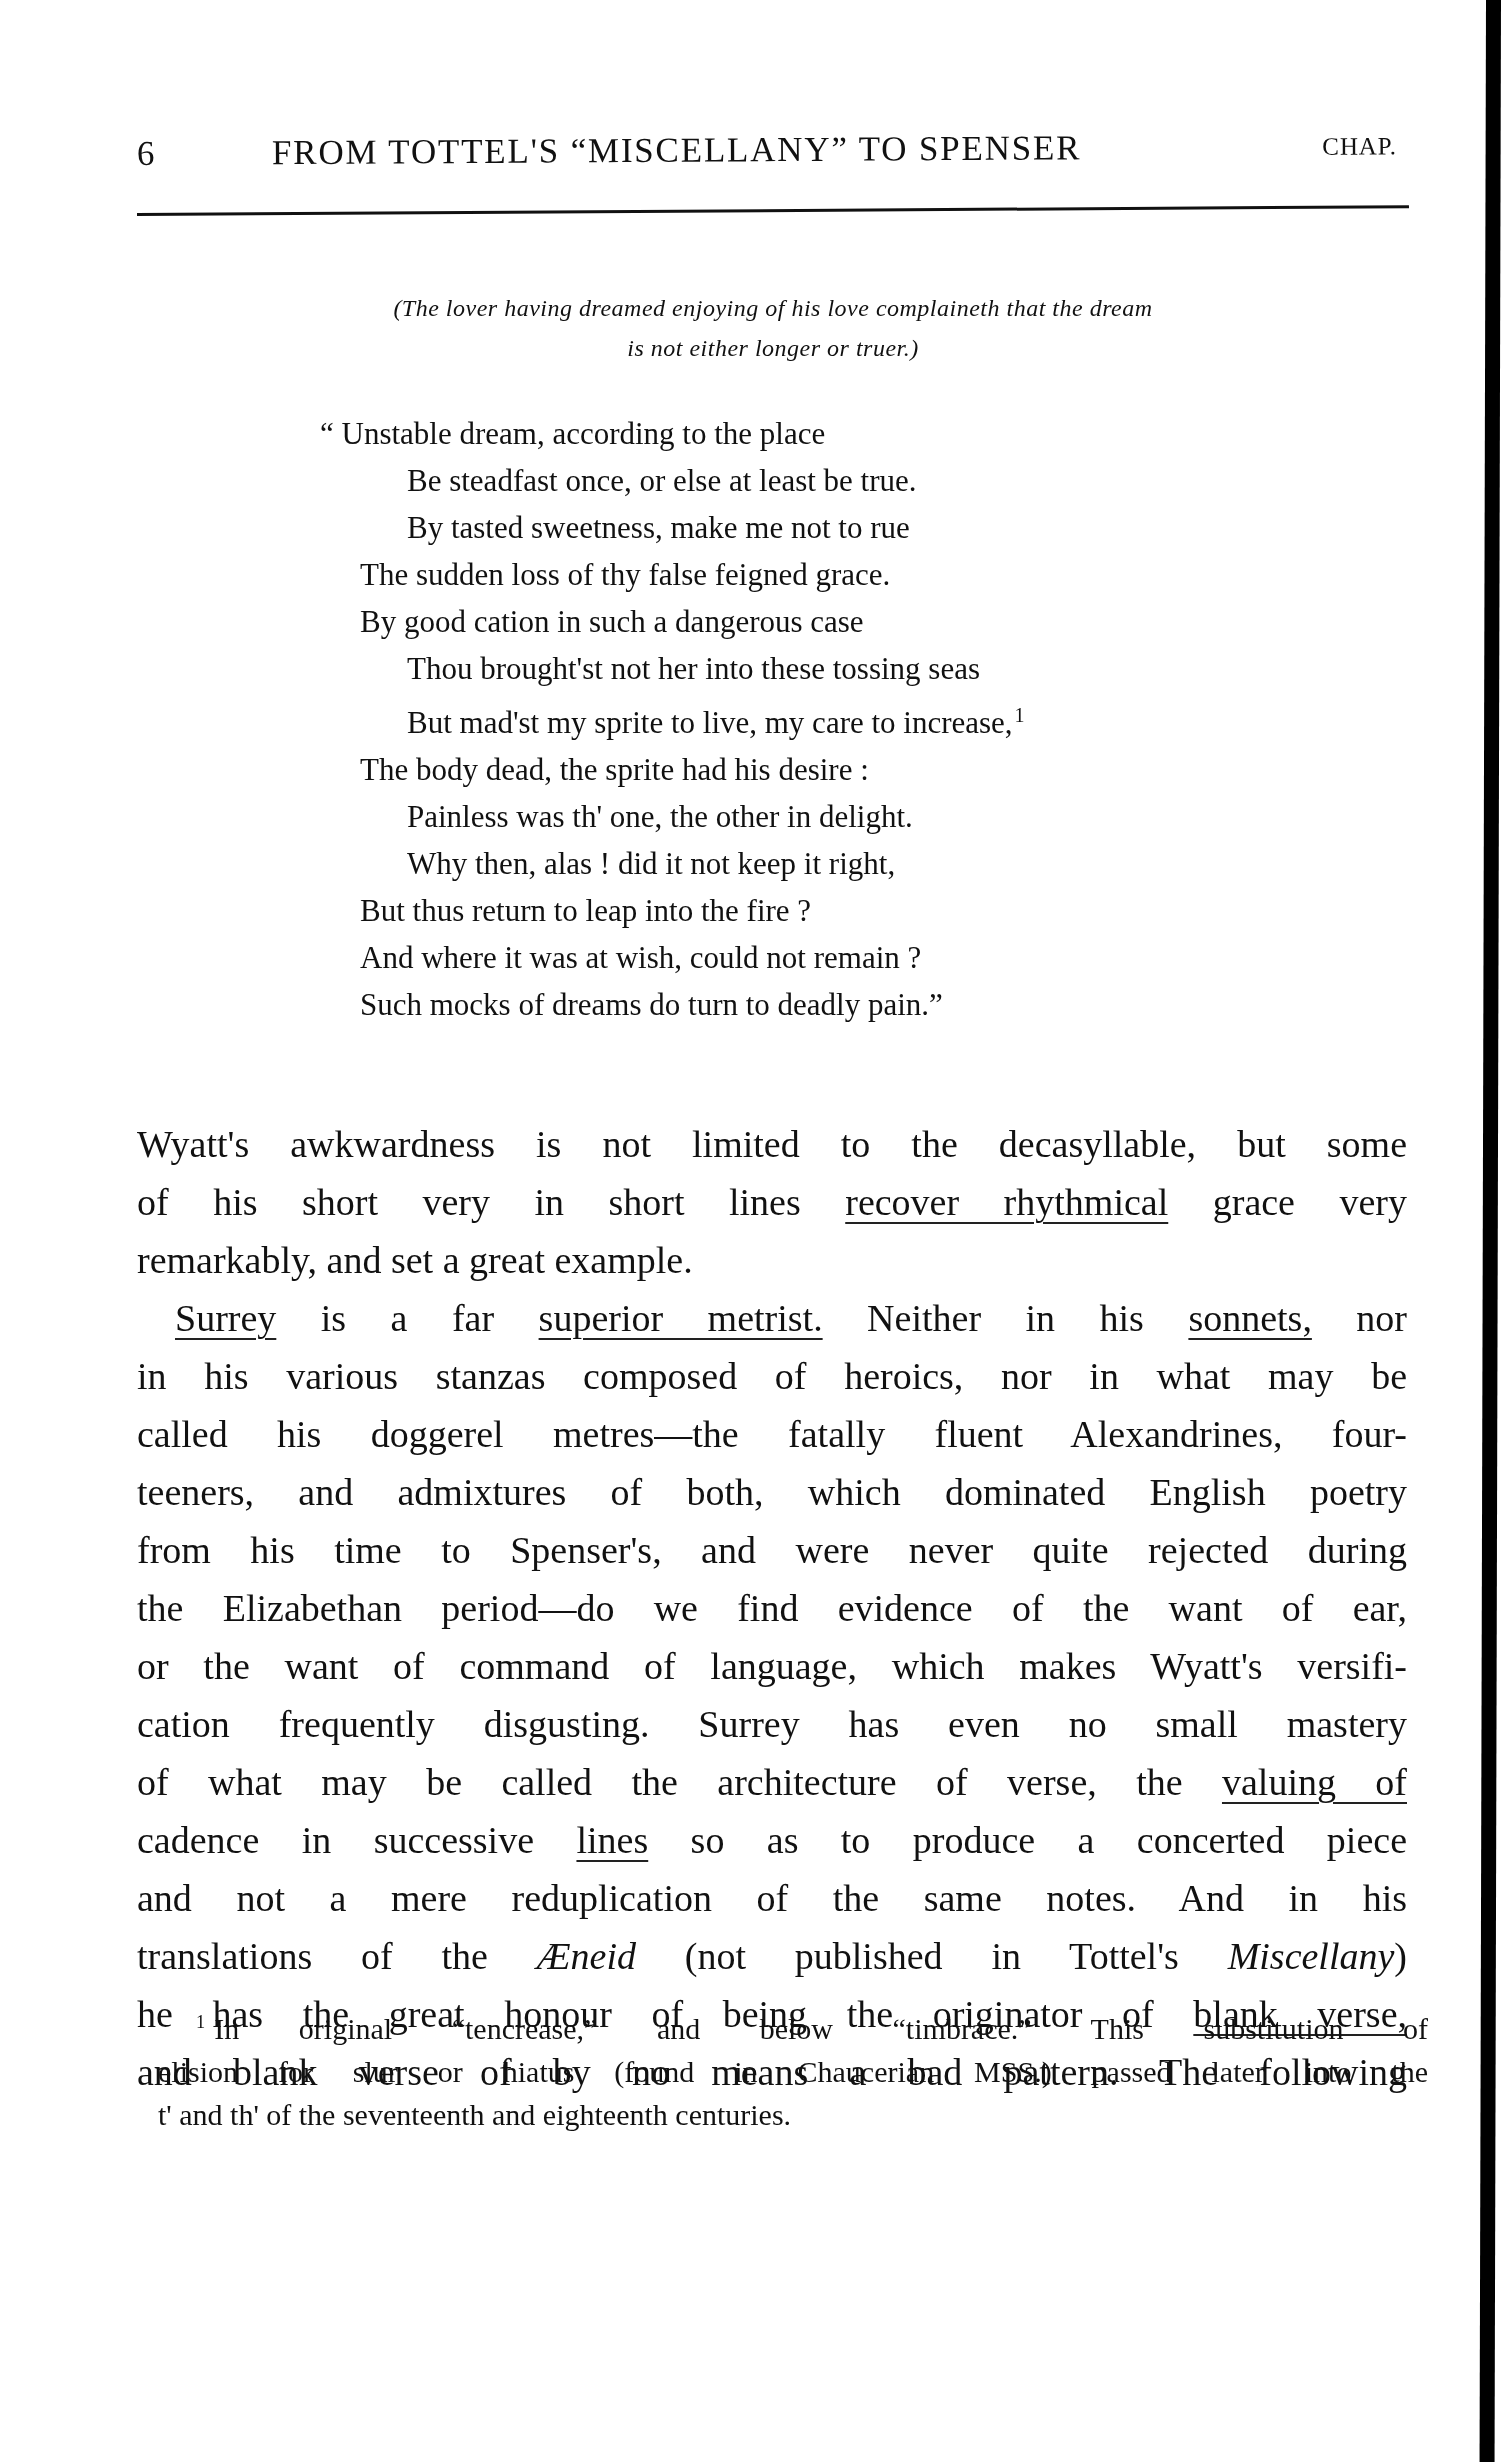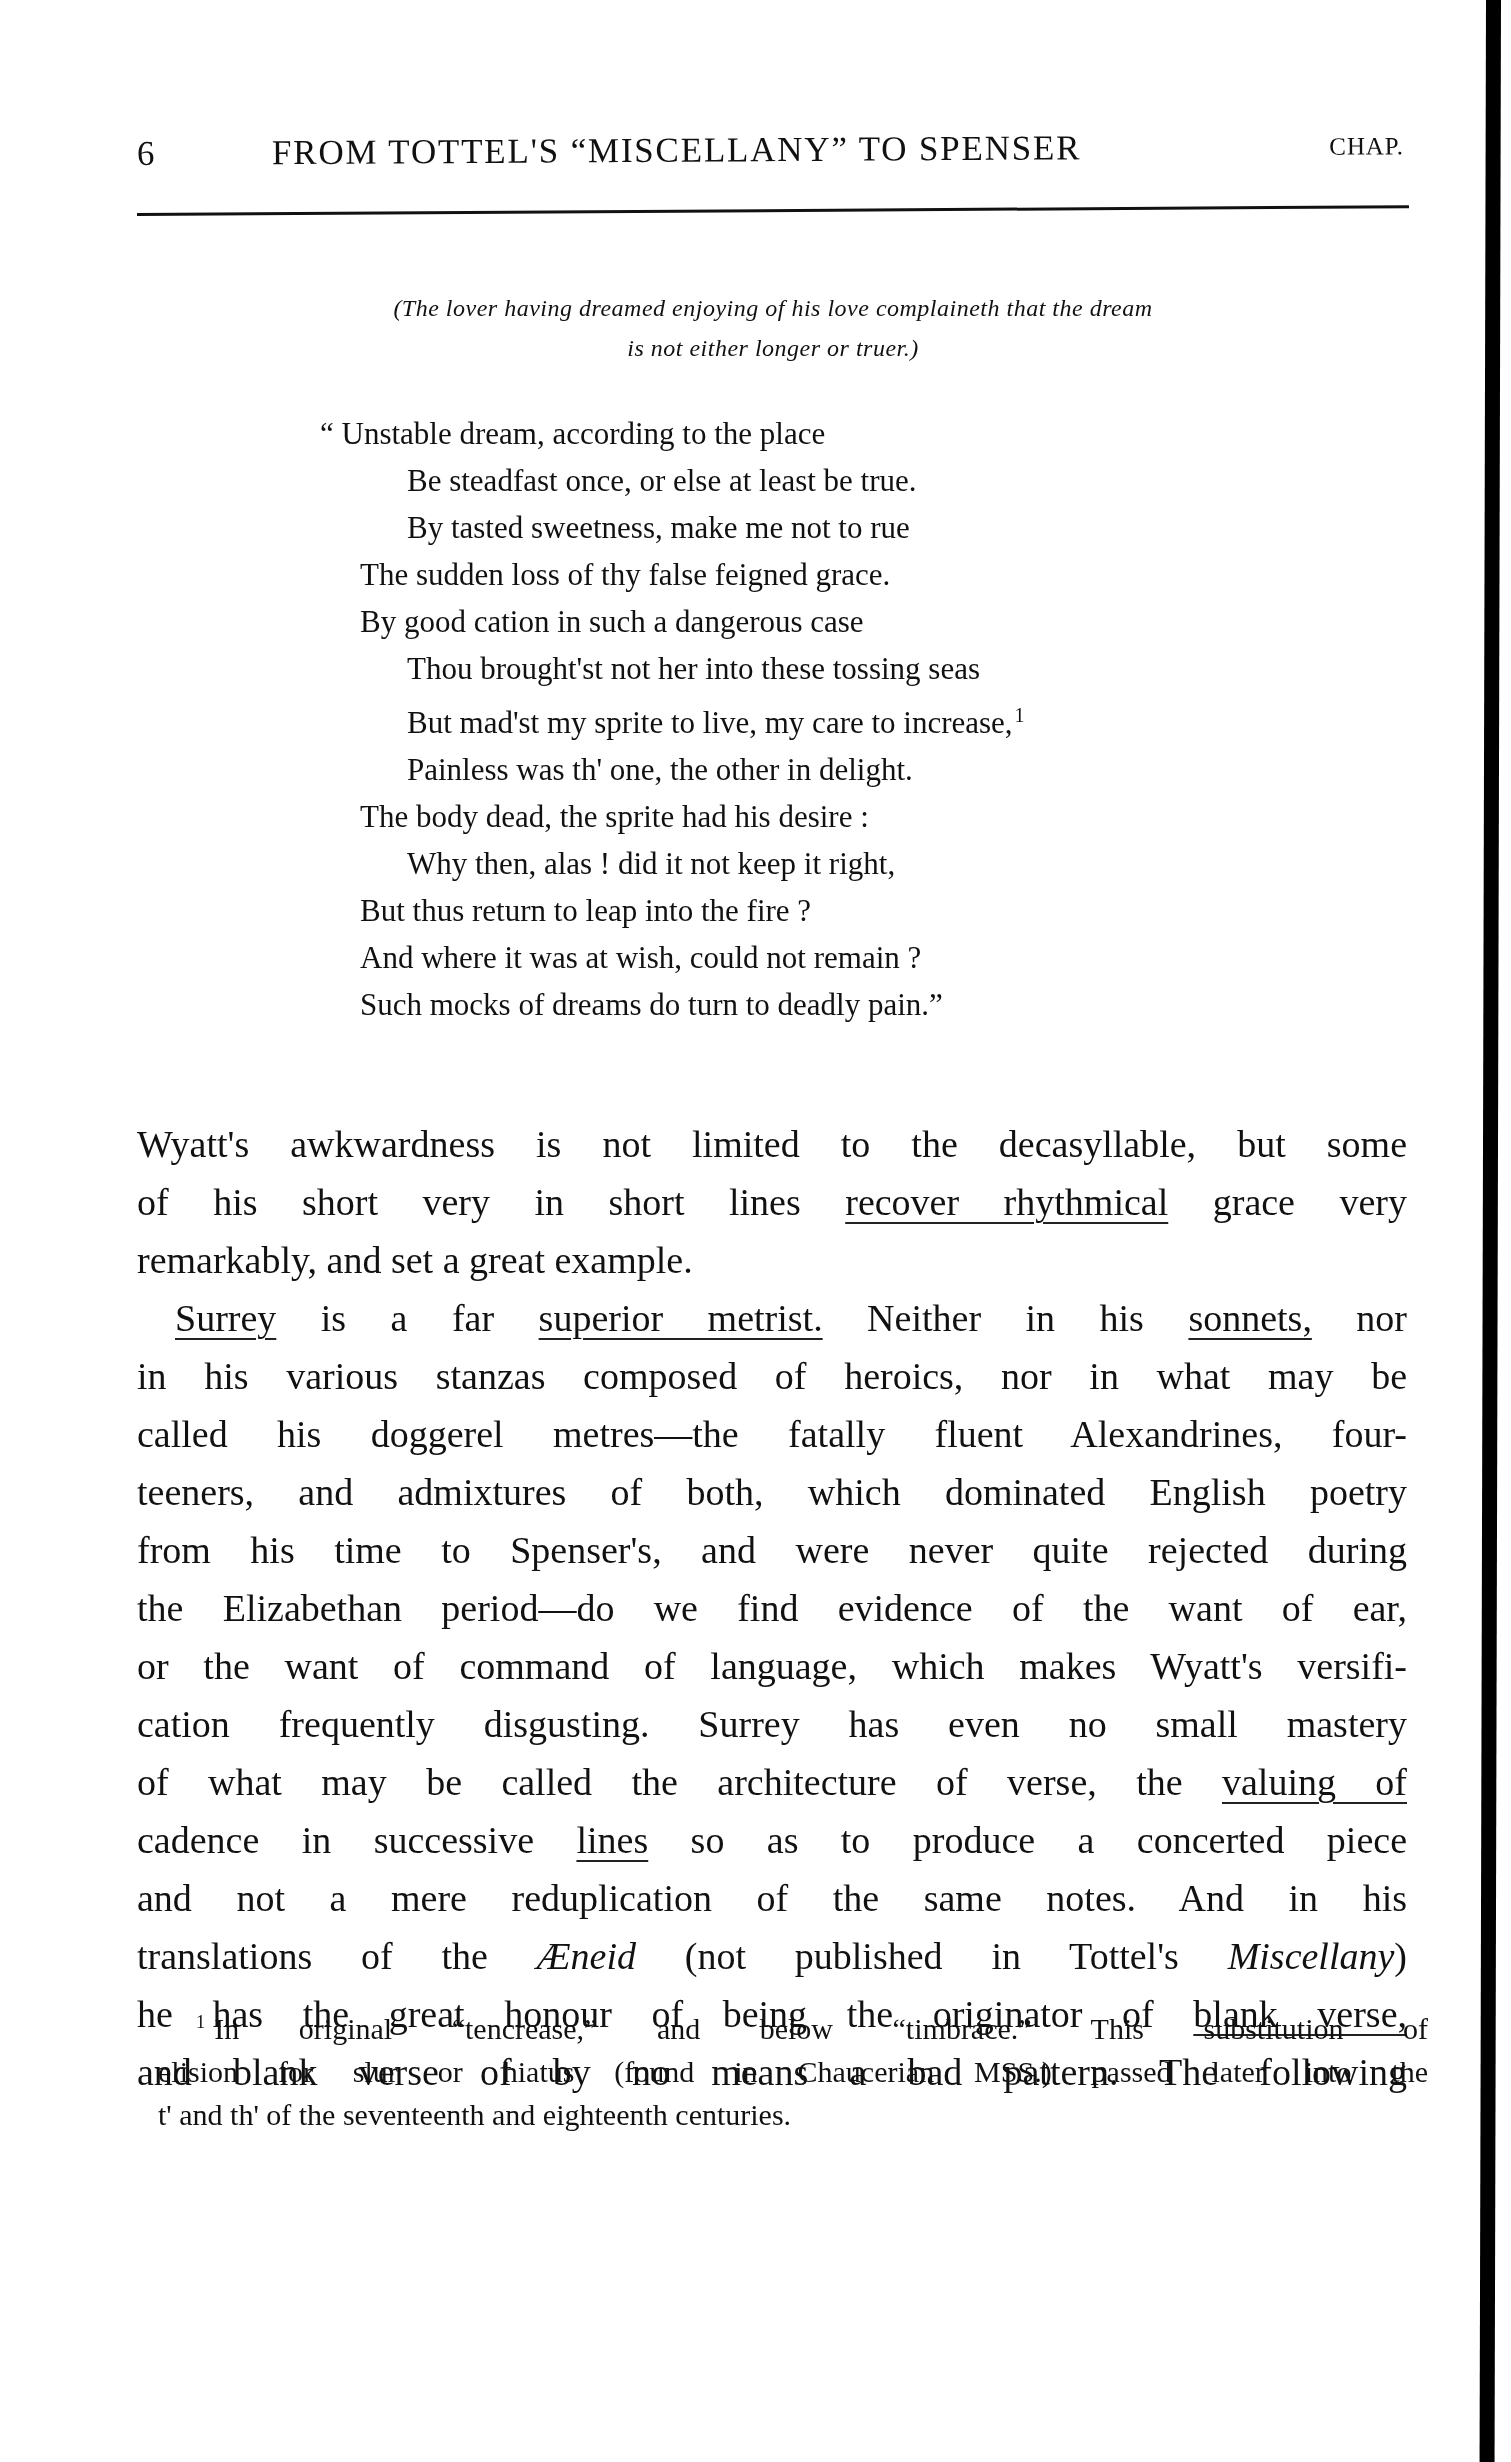--- a/index.html
+++ b/index.html
@@ -5,21 +5,21 @@
   html, body { margin: 0; padding: 0; background: #ffffff; }
   body { width: 1512px; height: 2462px; position: relative; overflow: hidden;
          font-family: "Liberation Serif", "DejaVu Serif", serif; color: #111; }
   .page { position: absolute; left: 0; top: 0; width: 1512px; height: 2462px; }
   .edge { position: absolute; right: 11px; top: 0; width: 14.6px; height: 2462px;
           background: #000; transform: skewX(-0.15deg); transform-origin: top; }
   .header { position: absolute; left: 137px; top: 134px; width: 1272px; height: 46px;
             font-size: 35px; letter-spacing: 0.9px; transform: rotate(-0.35deg); transform-origin: left; }
   .header .pagenum { position: absolute; left: 0; top: 0; }
   .header .running { position: absolute; left: 135px; top: 0; text-transform: uppercase; letter-spacing: 1.8px; }
-  .header .chap { position: absolute; right: 5px; top: 5.5px; font-size: 25px; letter-spacing: 0.9px; text-align: right; }
+  .header .chap { position: absolute; right: 12px; top: 5.5px; font-size: 25px; letter-spacing: 0.9px; text-align: right; }
   .rule { position: absolute; left: 137px; top: 213px; width: 1272px; height: 2.7px; background: #111;
           transform: rotate(-0.35deg); transform-origin: left; }
   .caption { position: absolute; left: 137px; top: 288px; width: 1272px; font-style: italic;
              font-size: 24px; line-height: 40px; text-align: center; letter-spacing: 0.5px; }
   .poem { position: absolute; left: 320px; top: 410px; font-size: 31px; line-height: 47px; }
   .poem .line { white-space: nowrap; display: block; }
   .poem .ind0 { padding-left: 0; }
   .poem .ind1 { padding-left: 40px; }
   .poem .ind2 { padding-left: 87px; }
   .poem .mark { font-size: 20px; vertical-align: super; margin-left: 1.8px; }
@@ -54,22 +54,22 @@
   </div>
 
   <div class="poem" id="poem">
       <span class="line ind0"><span>“ Unstable dream, according to the place</span></span>
       <span class="line ind2"><span>Be steadfast once, or else at least be true.</span></span>
       <span class="line ind2"><span>By tasted sweetness, make me not to rue</span></span>
       <span class="line ind1"><span>The sudden loss of thy false feigned grace.</span></span>
       <span class="line ind1"><span>By good cation in such a dangerous case</span></span>
       <span class="line ind2"><span>Thou brought'st not her into these tossing seas</span></span>
       <span class="line ind2"><span>But mad'st my sprite to live, my care to increase,</span><span class="mark">1</span></span>
+      <span class="line ind1"><span>The body dead, the sprite had his desire :</span></span>
       <span class="line ind2"><span>Painless was th' one, the other in delight.</span></span>
-      <span class="line ind1"><span>The body dead, the sprite had his desire :</span></span>
       <span class="line ind2"><span>Why then, alas ! did it not keep it right,</span></span>
       <span class="line ind1"><span>But thus return to leap into the fire ?</span></span>
       <span class="line ind1"><span>And where it was at wish, could not remain ?</span></span>
       <span class="line ind1"><span>Such mocks of dreams do turn to deadly pain.”</span></span>
     </div>
 
   <div class="body">
     <p>
       <span class="line">Wyatt's awkwardness is not limited to the decasyllable, but some</span>
       <span class="line"><span>of his short very in short lines </span><span class="pencil">recover rhythmical</span><span> grace very</span></span>

